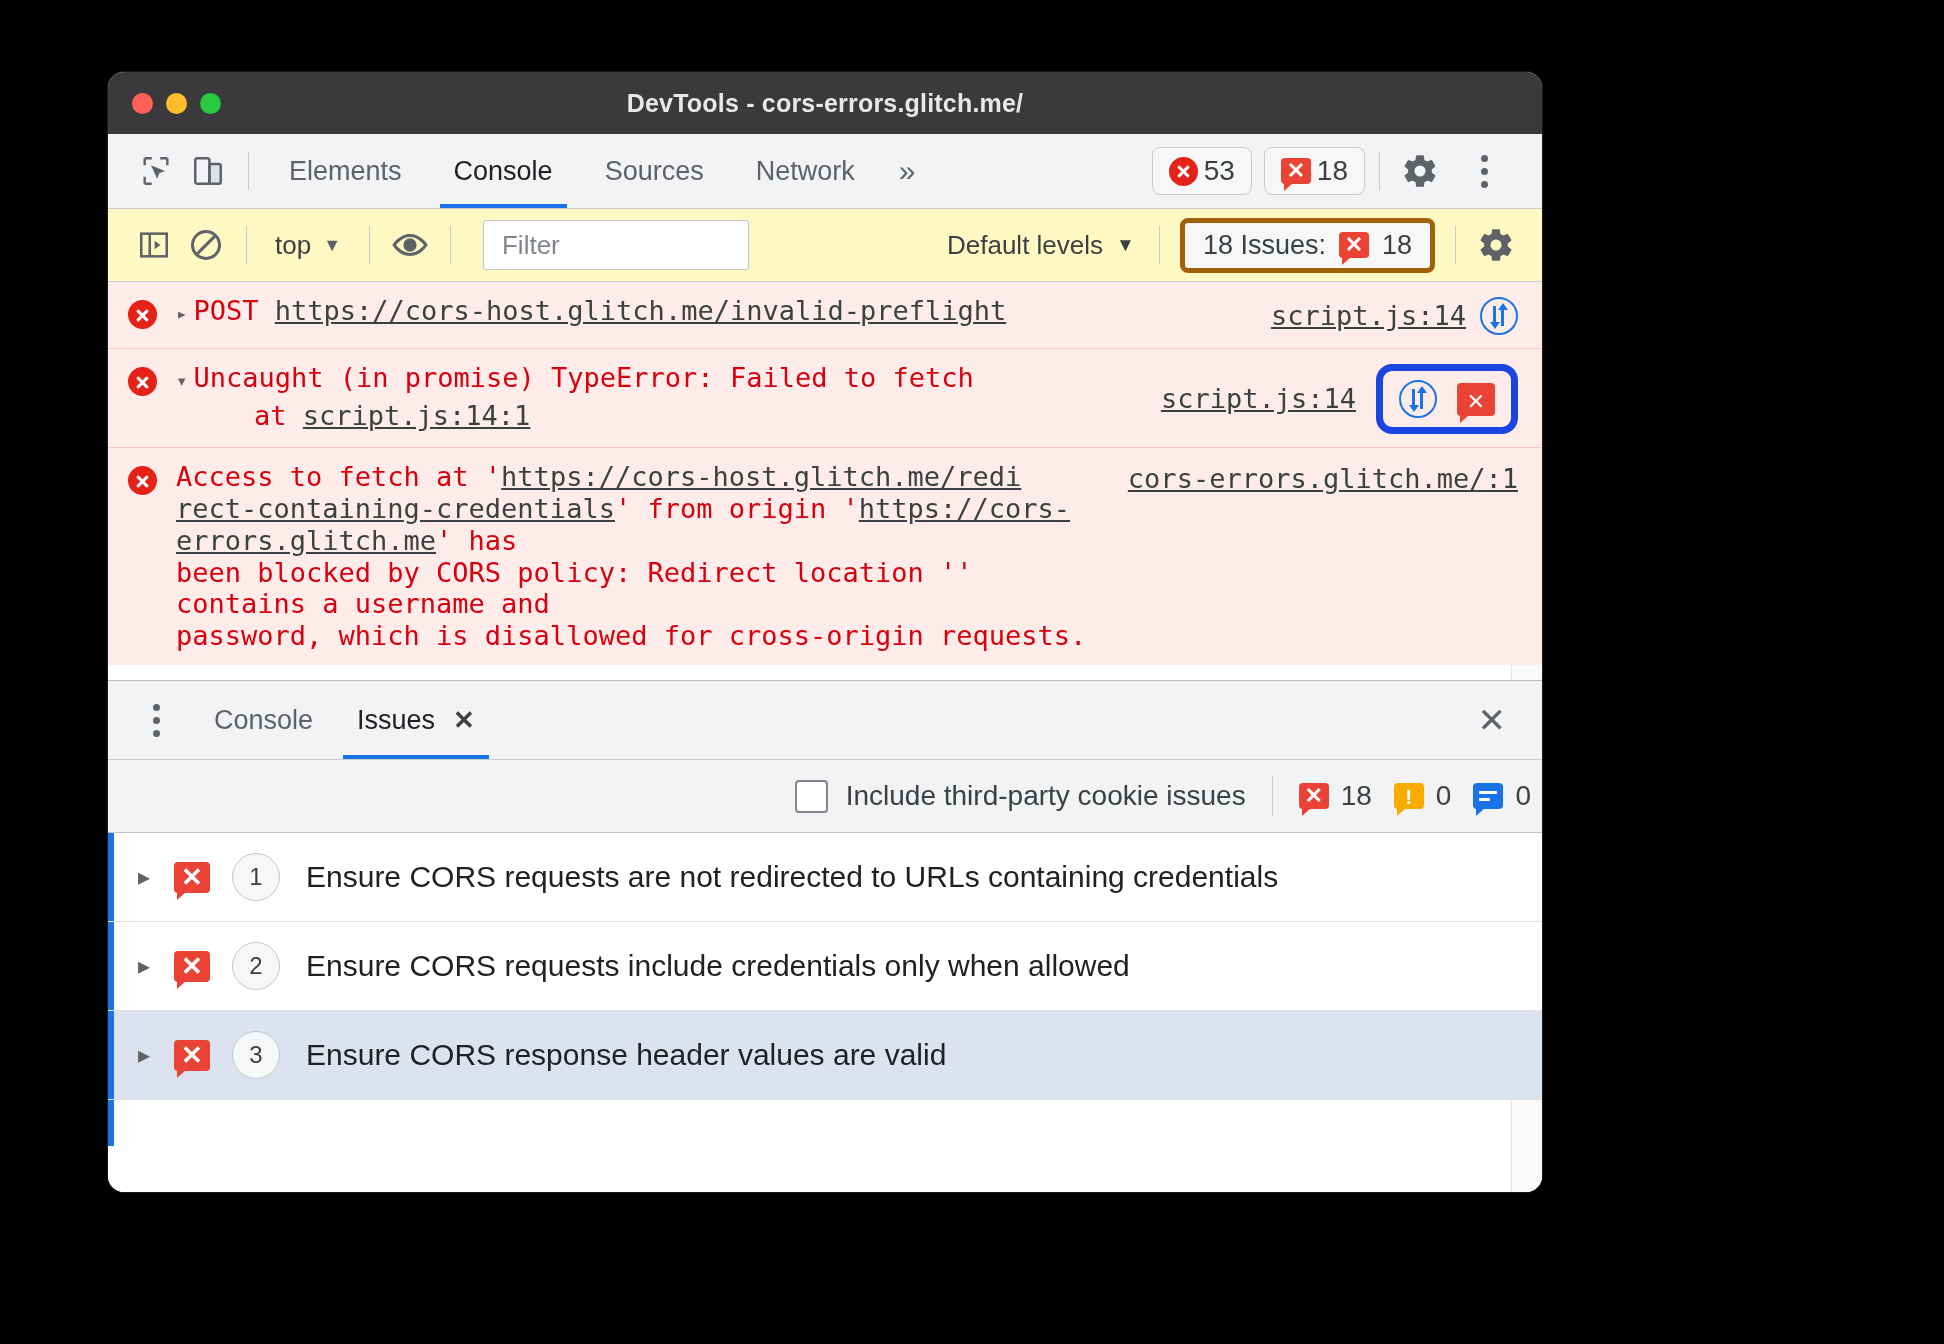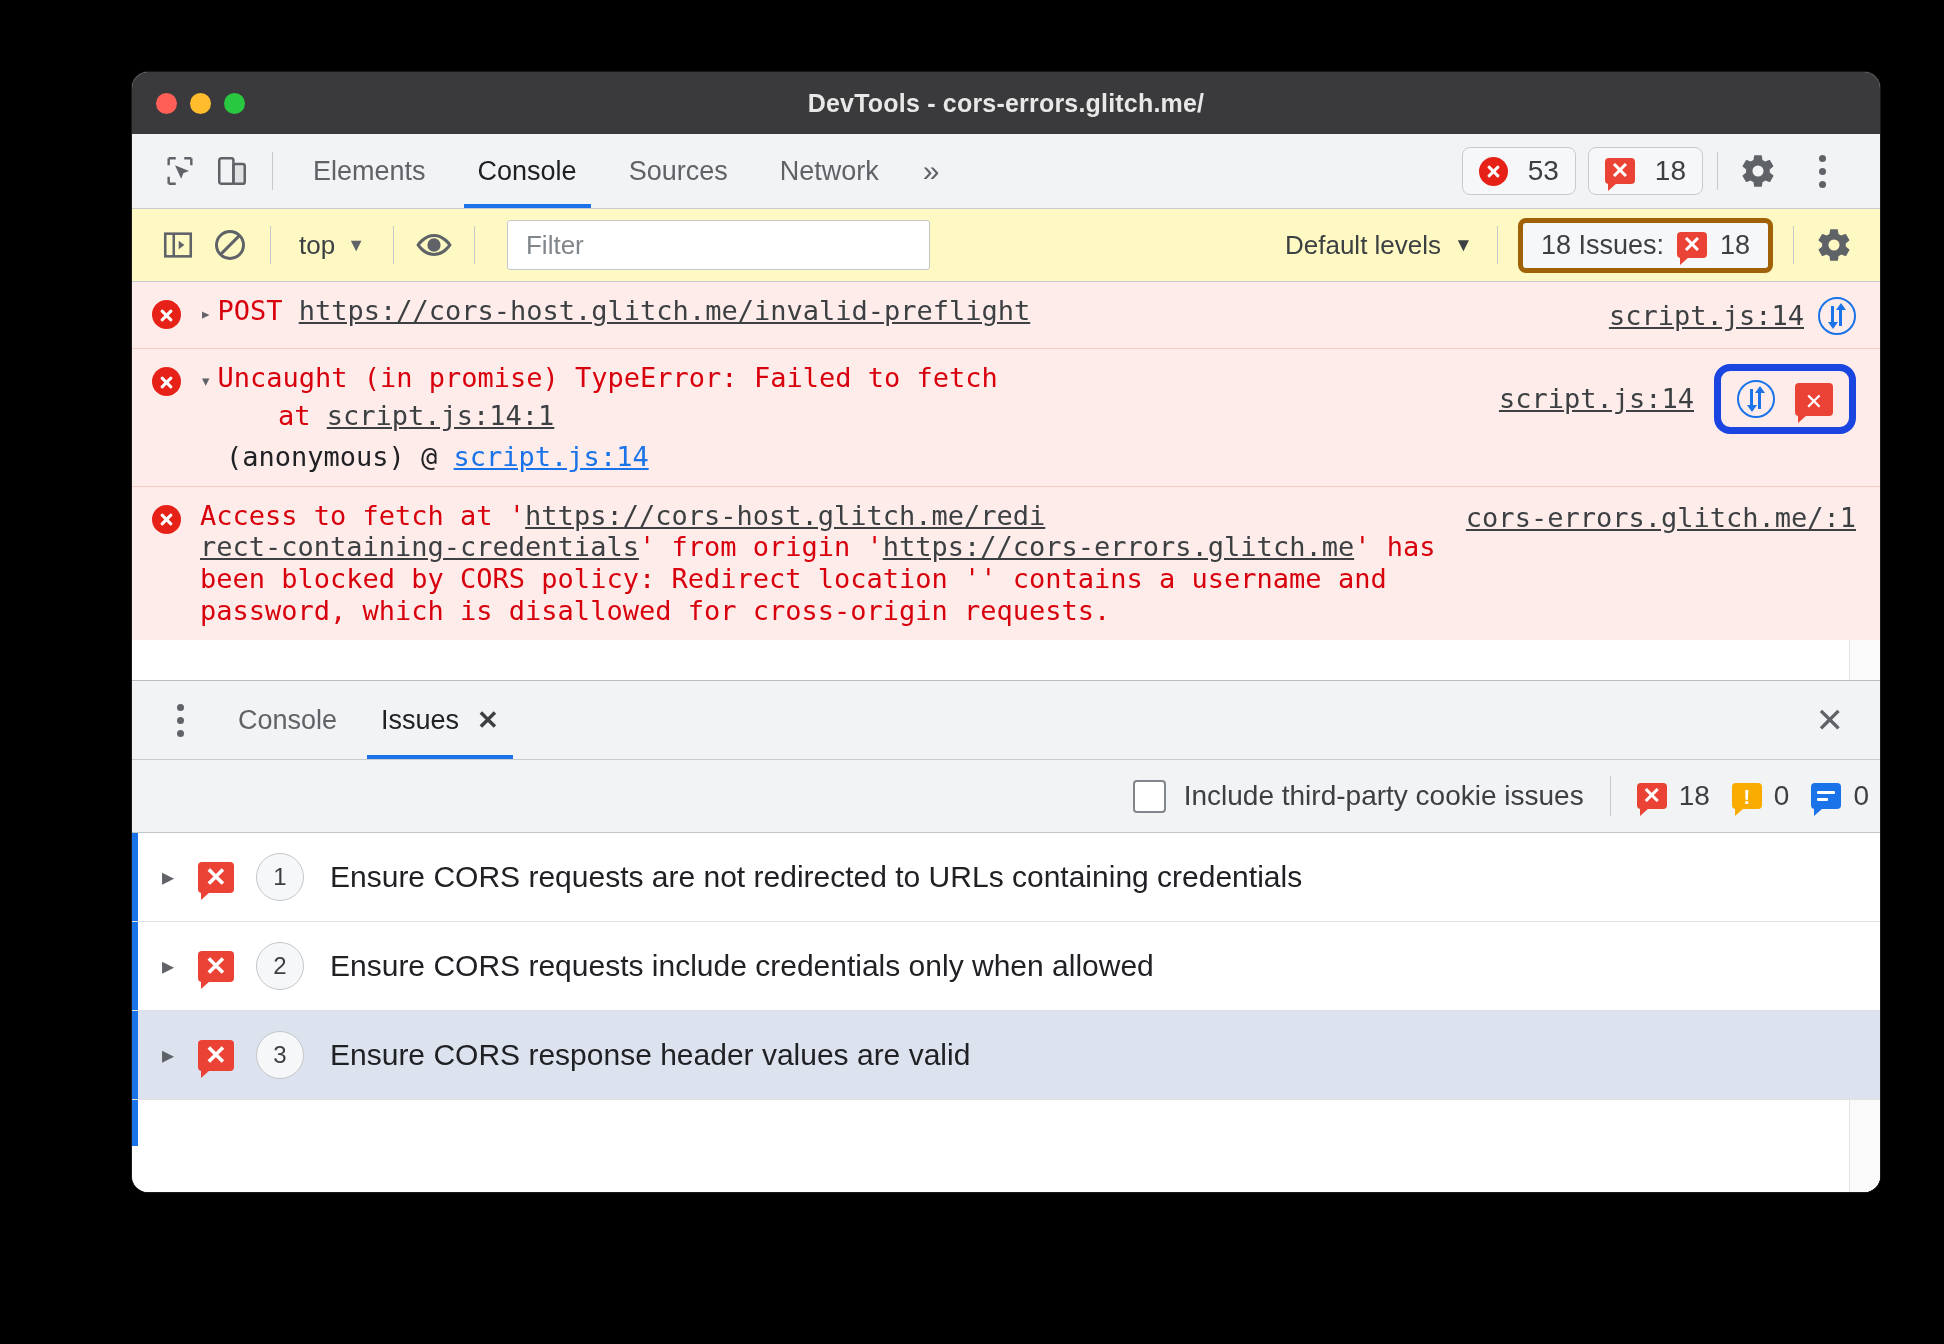--- a/index.html
+++ b/index.html
@@ -1,24 +1,24 @@
 <!DOCTYPE html>
 <html><head>
 <meta charset="utf-8">
 <style>
   html,body{margin:0;padding:0;}
   body{
     width:1944px;height:1344px;background:#000;overflow:hidden;
     font-family:"Liberation Sans",sans-serif;
   }
   .window{
-    position:absolute;left:108px;top:72px;width:1748px;height:1120px;
+    position:absolute;left:108px;top:72px;width:1434px;height:1120px;
     background:#fff;border-radius:16px;overflow:hidden;
     box-shadow:0 0 0 1px rgba(255,255,255,.10), 0 26px 60px rgba(0,0,0,.65);
-    display:flex;flex-direction:column;margin-left:24px;
+    display:flex;flex-direction:column;
   }
   
   .titlebar{
     height:62px;flex:0 0 62px;background:#3a3a3c;position:relative;
     display:flex;align-items:center;
   }
   .lights{position:absolute;left:24px;top:0;height:62px;display:flex;align-items:center;gap:13px;}
   .light{width:21px;height:21px;border-radius:50%;}
   .l-red{background:#ff5f57;}
   .l-yellow{background:#ffbd2e;}
@@ -41,21 +41,21 @@
     font-size:27px;color:#5f6368;padding:0 26px;height:74px;display:flex;align-items:center;
     position:relative;white-space:nowrap;
   }
   .tab.active{color:#202124;}
   .tab.active:after{
     content:"";position:absolute;left:12px;right:12px;bottom:0;height:4px;background:#1a73e8;
   }
   .chev{font-size:30px;color:#5f6368;padding:0 18px;display:flex;align-items:center;height:74px;}
   .spacer{flex:1 1 auto;}
   .count-pill{
-    display:flex;align-items:center;gap:20px;border:1px solid #c8cace;border-radius:8px;
+    display:flex;align-items:center;gap:6px;border:1px solid #c8cace;border-radius:8px;
     background:#f6f7f8;padding:7px 16px;margin-left:12px;
   }
   .count-pill .num{font-size:28px;color:#3c4043;}
   
   .err-circle{
     width:29px;height:29px;border-radius:50%;background:#e62117;position:relative;flex:0 0 auto;
   }
   .err-circle:before,.err-circle:after{
     content:"";position:absolute;left:7px;top:13.5px;width:15px;height:3px;background:#fff;border-radius:1px;
   }
@@ -364,23 +364,20 @@
       <div class="gutter">
         <div class="err-circle"></div>
       </div>
       <div class="body">
         <div class="row">
           <div class="maintext">
             <span class="tri">▾</span><span>Uncaught (in promise) TypeError: Failed to fetch</span>
             <div style="padding-left:78px;padding-top:6px;">
               <span>at</span>
               <span class="lnk">script.js:14:1</span>
-            </div>
-            <div class="stack">
-              <span>(anonymous) @ </span><span class="bluelnk">script.js:14</span>
             </div>
           </div>
           <div class="rightcol">
             <span class="srclink">script.js:14</span>
             <div class="highlight-box">
               <span class="net-icon">
                 <i class="a1"></i>
                   <i class="a2"></i>
                   <i class="h1"></i>
                   <i class="h2"></i>

